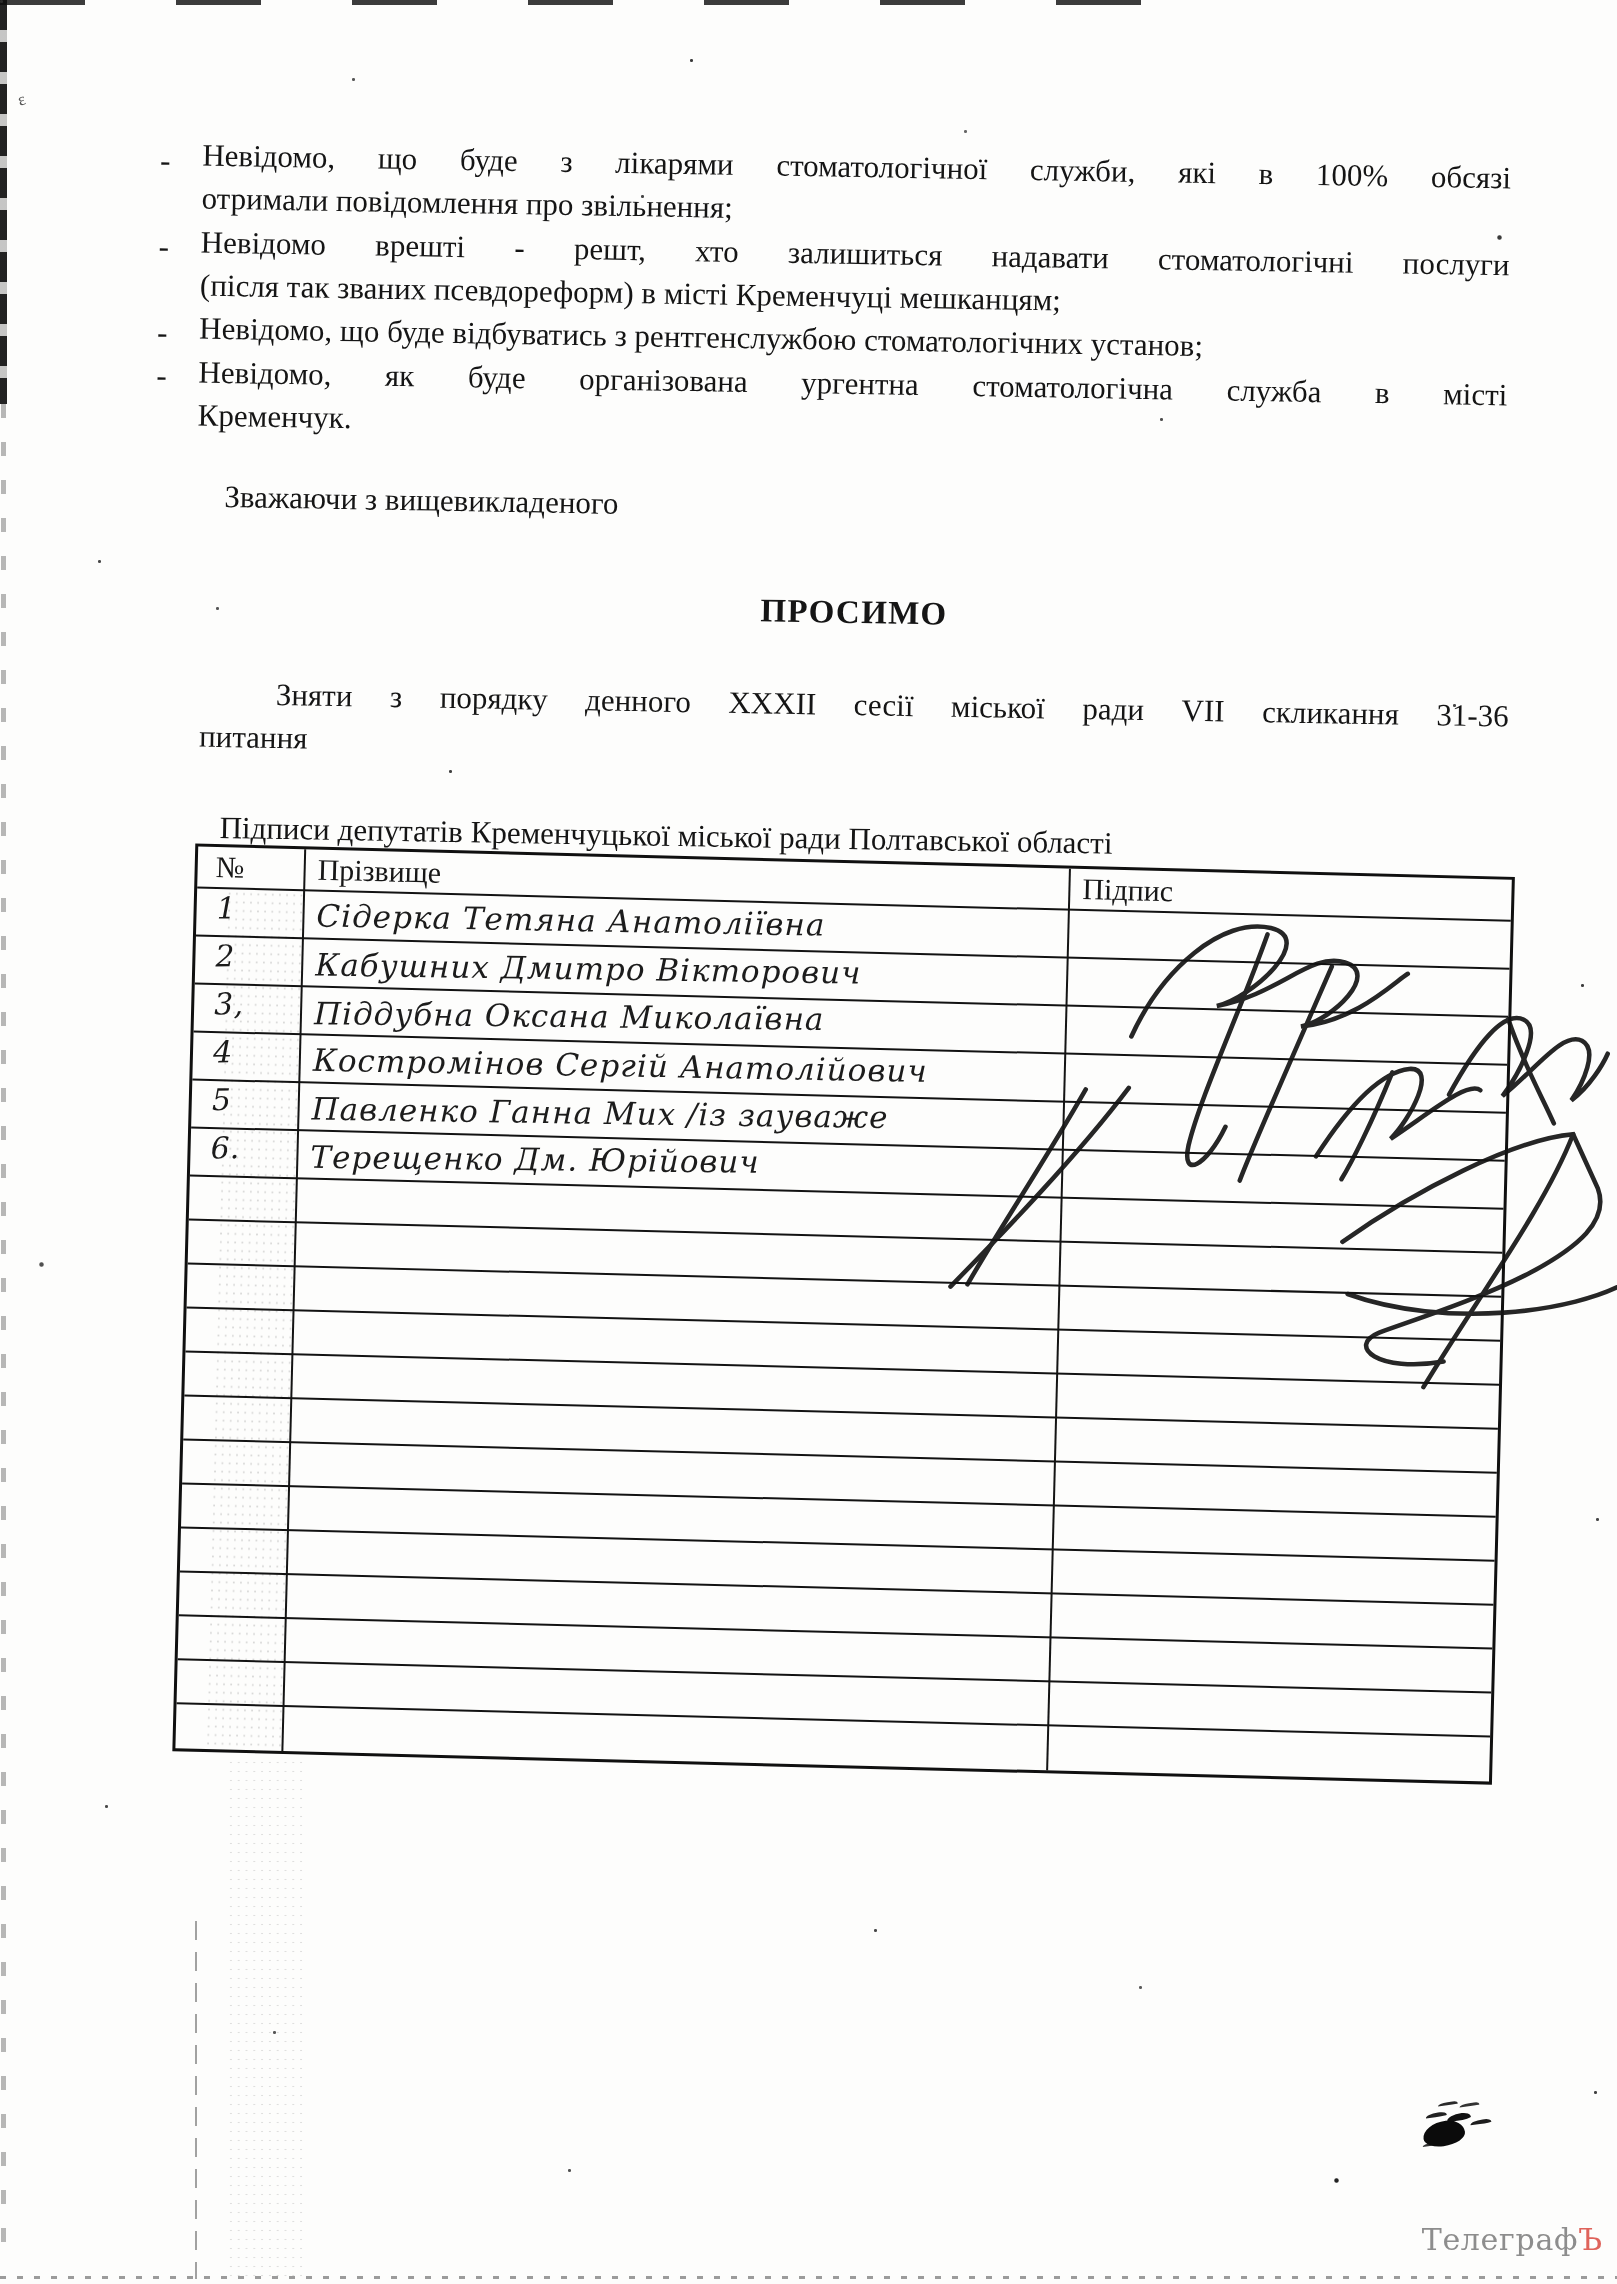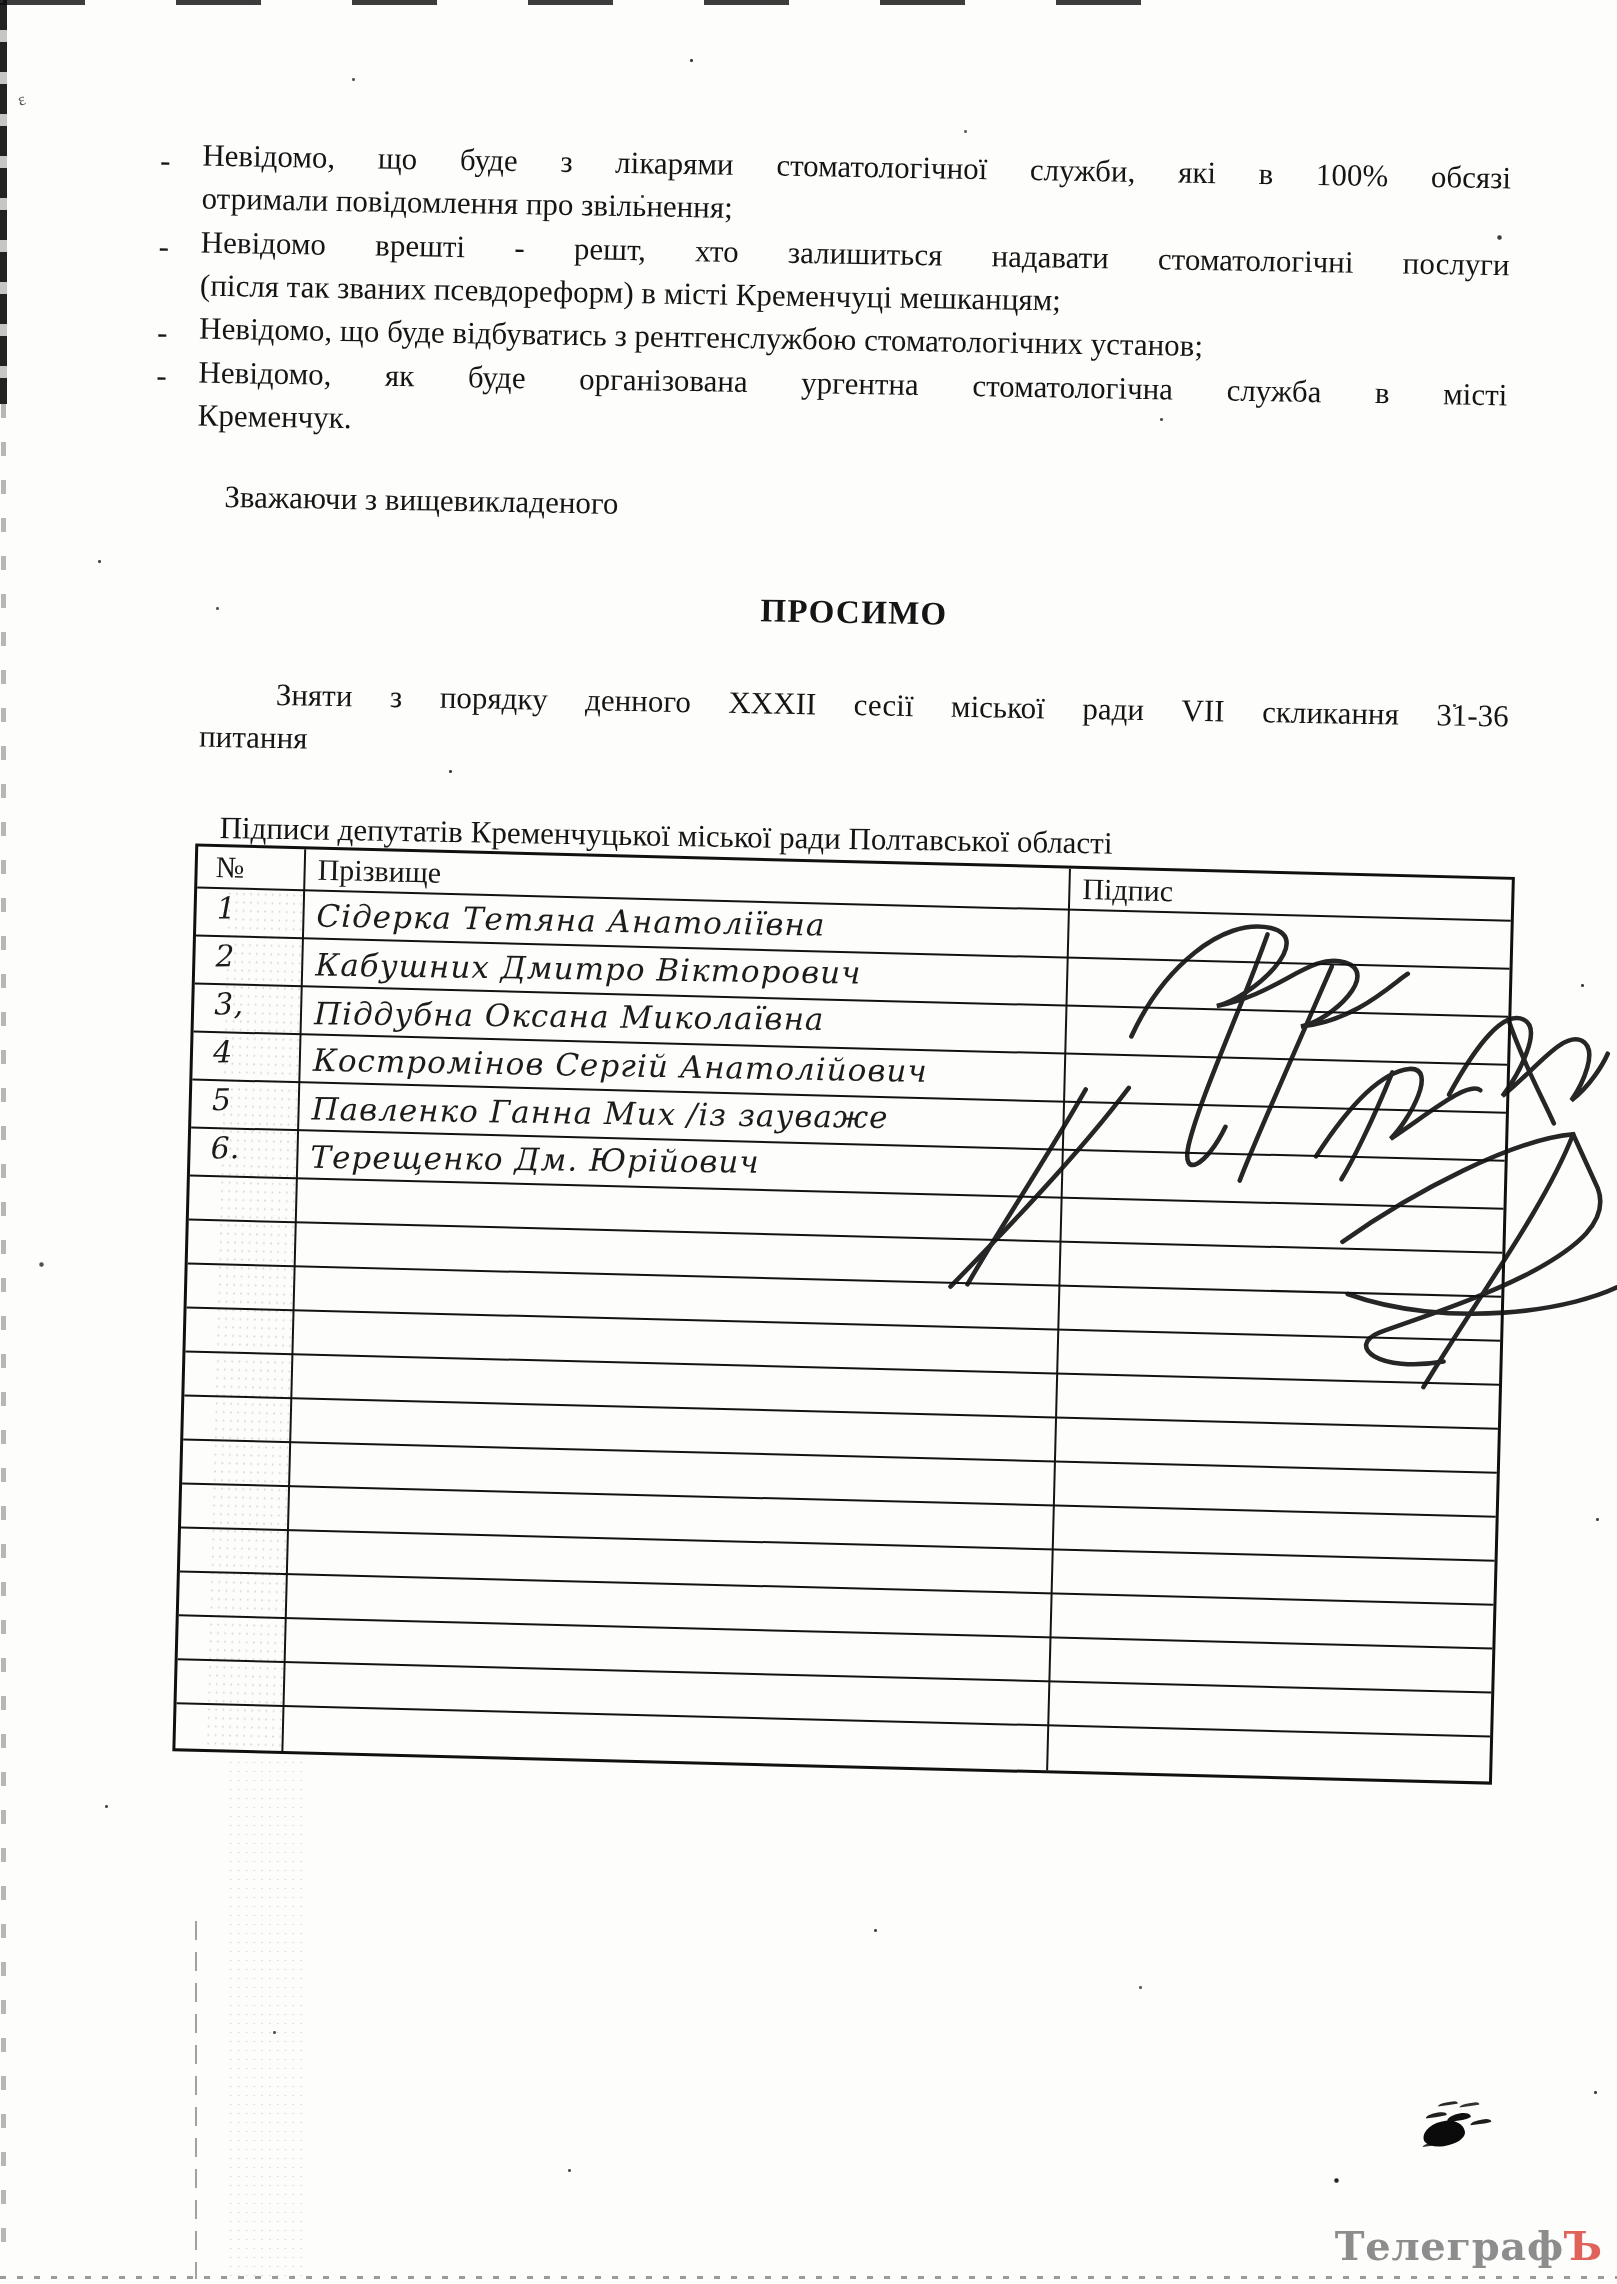--- a/index.html
+++ b/index.html
@@ -57,21 +57,21 @@
       box-shadow:17px -14.3px 0 -9px #111,-5.2px -19.5px 0 -10.4px #222,29px -25px 0 -11px #333,
                  7.8px -29px 0 -11px #2a2a2a,38px -6.5px 0 -10.4px #1d1d1d,-13px 9px 0 -11px #333;}
   .speck{left:0;top:0;width:2.6px;height:2.6px;background:#2c2c2c;border-radius:50%;
       box-shadow:690px 59px 0 0 #3a3a3a, 641px 195px 0 0 #444, 1498px 236px 0 0.7px #3a3a3a,
       98px 560px 0 0 #484848, 449px 770px 0 0 #404040, 1581px 984px 0 0 #3c3c3c,
       40px 1263px 0 0.7px #505050, 1596px 1518px 0 0 #454545, 105px 1805px 0 0 #4a4a4a,
       874px 1929px 0 0 #474747, 1594px 2091px 0 0 #3f3f3f, 568px 2169px 0 0 #515151,
       216px 607px 0 0 #555, 1160px 418px 0 0 #4d4d4d, 1453px 704px 0 0 #474747,
       352px 78px 0 0 #555, 964px 130px 0 0 #666, 1335px 2179px 0 0.7px #222,
       273px 2031px 0 0 #555, 1139px 1986px 0 0 #5a5a5a;}
-  .watermark{position:absolute;right:14.3px;top:2222px;font-size:40px;font-weight:bold;
+  .watermark{position:absolute;right:14.3px;top:2222px;font-size:30px;font-weight:normal;
       font-family:"DejaVu Serif",serif;letter-spacing:0.7px;white-space:nowrap;}
   .wm-gray{color:#8d8d8d;}
   .wm-red{color:#df635b;}
 </style>
 </head>
 <body>
 
 <div class="scan">
 
   <div class="marker" style="left:163px;top:139px;">-</div>

